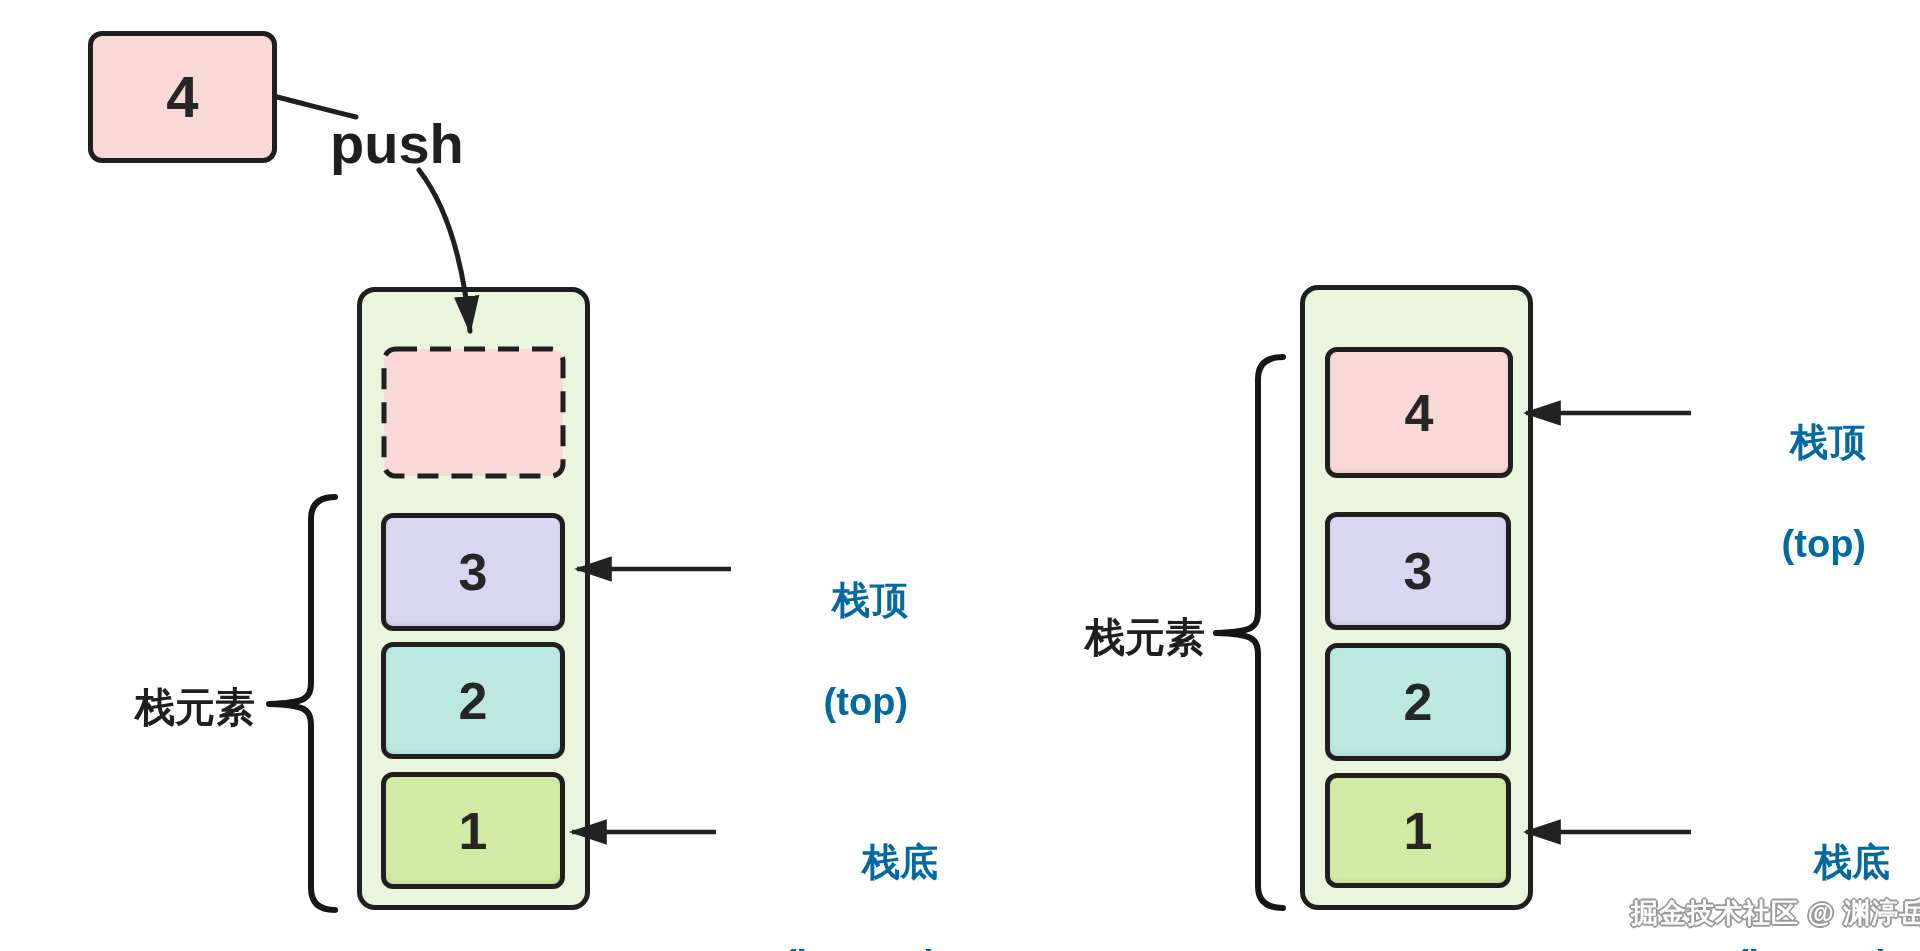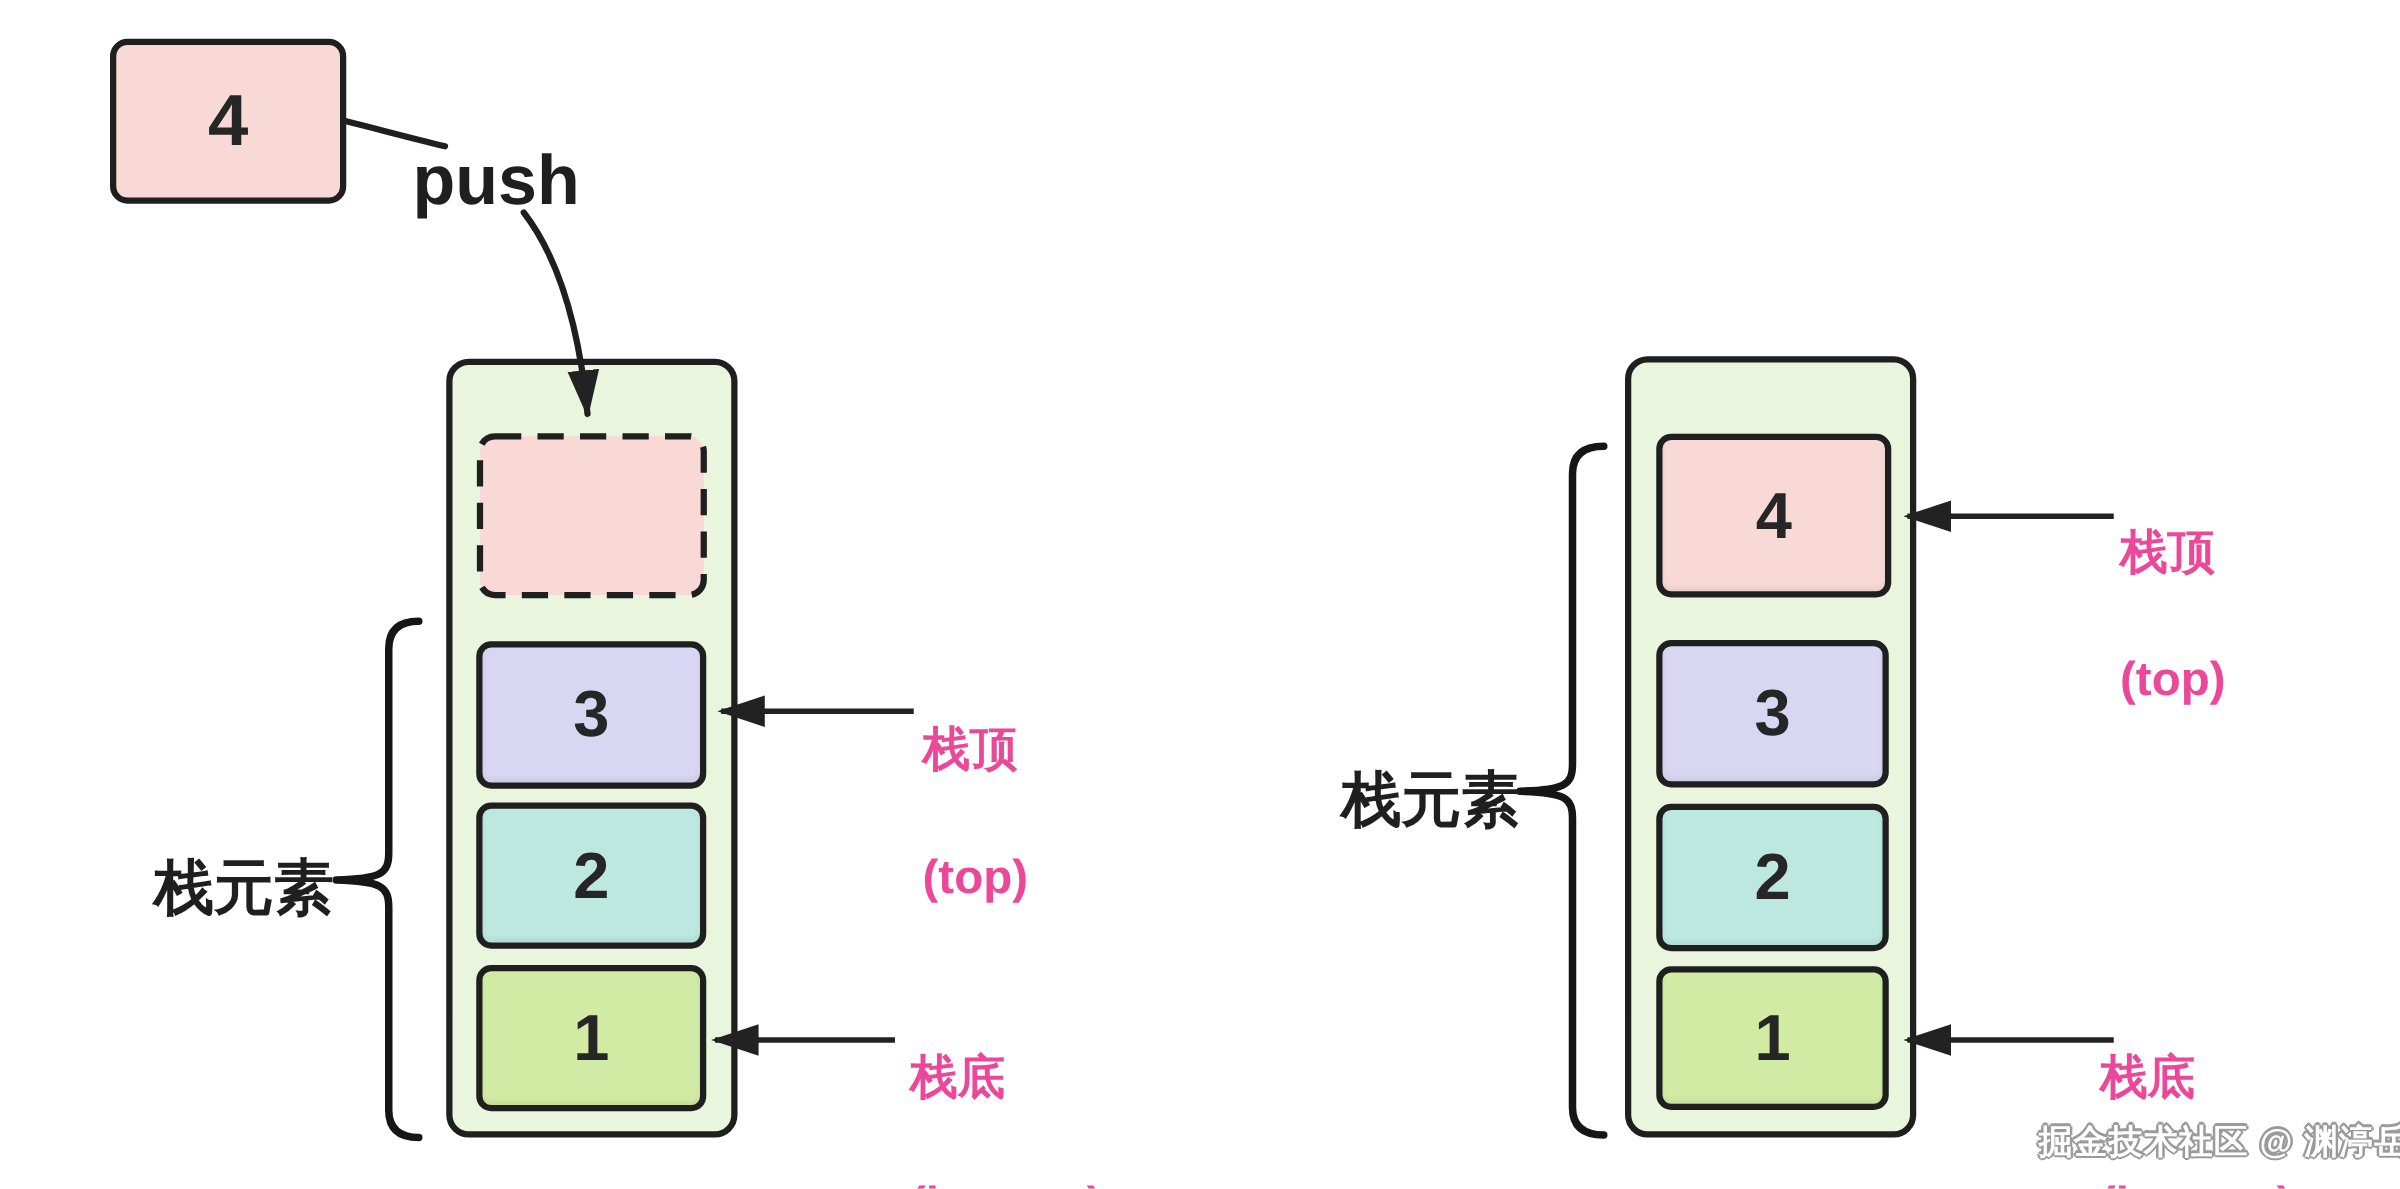--- a/index.html
+++ b/index.html
@@ -22,24 +22,24 @@
     box-shadow:inset 0 -3px 4px rgba(0,0,0,0.06);
   }
   .num{
     font-size:52px;font-weight:bold;color:#262626;line-height:1;
   }
   .num-big{font-size:58px;}
   .push-label{
     font-size:56px;font-weight:bold;color:#1f1f1f;text-align:center;line-height:1;
   }
   .cn-label{
-    font-size:48px;font-weight:bold;color:#1f1f1f;text-align:center;line-height:1;
+    font-size:40px;font-weight:bold;color:#1f1f1f;text-align:center;line-height:1;
   }
   .side-label{
-    font-size:38px;font-weight:bold;color:#ec4899;text-align:left;line-height:51px;
+    font-size:38px;font-weight:bold;color:#0369a1;text-align:right;line-height:51px;
     white-space:pre-line;
   }
   .watermark{
     font-size:27px;font-weight:bold;letter-spacing:1px;color:#ffffff;white-space:nowrap;
     text-shadow:-2px 0 0 #9a9a9a, 2px 0 0 #9a9a9a, 0 -2px 0 #9a9a9a, 0 2px 0 #9a9a9a,
                 -1px -1px 0 #9a9a9a, 1px 1px 0 #9a9a9a, -1px 1px 0 #9a9a9a, 1px -1px 0 #9a9a9a;
   }
   svg.overlay{position:absolute;left:0;top:0;pointer-events:none;}
   .stroke-line{stroke:#222222;stroke-width:4.5;fill:none;}
   .stroke-curve{stroke:#1f1f1f;stroke-width:5;fill:none;stroke-linecap:round;}

